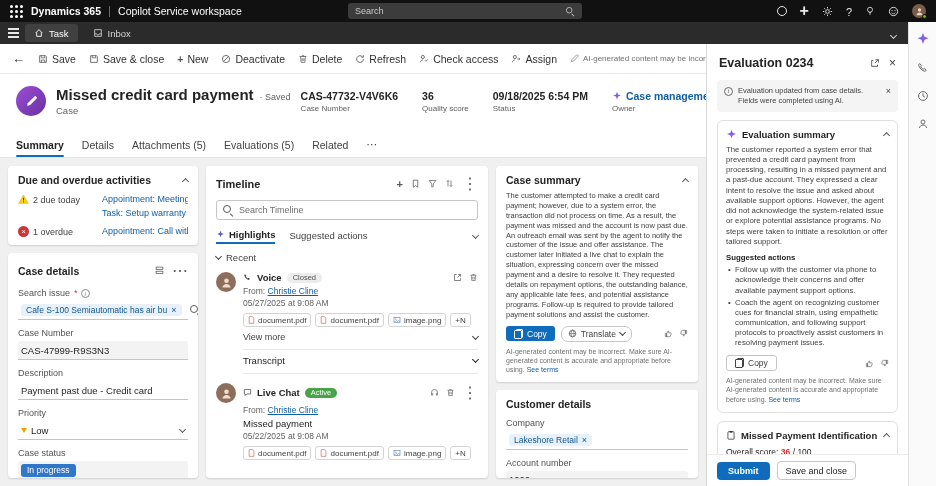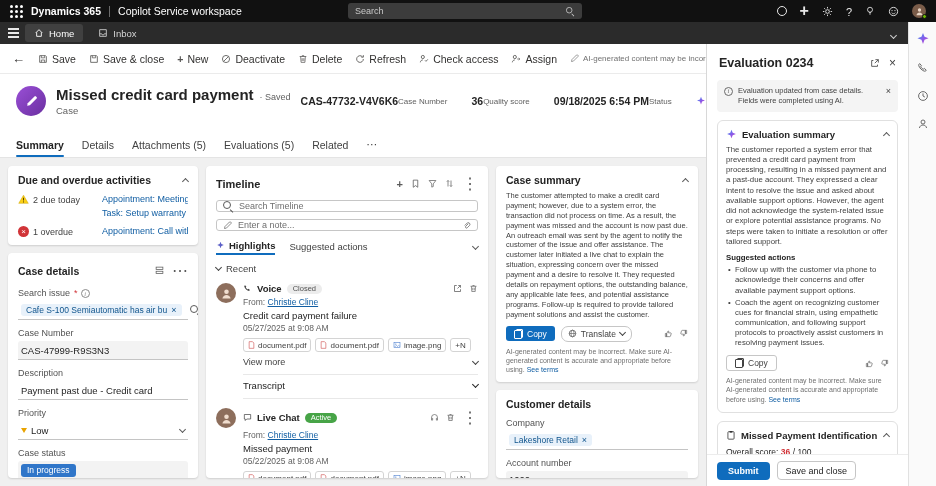--- a/index.html
+++ b/index.html
@@ -73,21 +73,21 @@
 
   
   .caseheader { height:58px; background:#fff; display:flex; align-items:center; gap:10px; padding:4px 14px 8px 16px; }
   .case-icon { width:30px; height:30px; border-radius:50%; background:linear-gradient(135deg,#9a4fd6,#6a2fa0); display:flex; align-items:center; justify-content:center; color:#fff; flex:0 0 auto; }
   .title-row { display:flex; align-items:baseline; gap:6px; }
   .case-title { font-size:15px; font-weight:bold; color:#242424; white-space:nowrap; }
   .saved { font-size:9px; color:#616161; }
   .saved::before { content:'\00B7\00A0'; }
   .entity { font-size:9.5px; color:#616161; margin-top:2px; display:block; }
   .hdr-fields { margin-left:auto; display:flex; align-items:center; gap:24px; padding-right:10px; }
-  .hf { display:flex; flex-direction:row; white-space:nowrap; }
+  .hf { display:flex; flex-direction:column; white-space:nowrap; }
   .hf-v { font-size:10.5px; font-weight:bold; color:#242424; display:flex; align-items:center; gap:4px; }
   .hf-v.owner { color:#115ea3; }
   .hf-l { font-size:8px; color:#616161; margin-top:2px; }
   .hdr-chev { color:#616161; cursor:pointer; margin-left:2px; }
 
   
   .formtabs { height:26px; background:#fff; border-bottom:1px solid #e4e4e4; display:flex; align-items:stretch; gap:18px; padding:0 16px; }
   .ftab { display:flex; align-items:center; font-size:10.5px; color:#424242; cursor:pointer; position:relative; white-space:nowrap; }
   .ftab.active { font-weight:bold; color:#242424; }
   .ftab.active::after { content:''; position:absolute; left:0; right:0; bottom:0; height:2.5px; background:#0f6cbd; border-radius:2px; }
@@ -259,21 +259,21 @@
       <i></i>
       <i></i>
       <i></i>
     </span>
   <div class="wtab active">
     <span>
         <svg viewBox="0 0 12 12" width="10" height="10">
           <path d="M2 6l4-4 4 4M3.2 5.4V10h5.6V5.4" fill="none" stroke="currentColor" stroke-width="1.1"></path>
         </svg>
       </span>
-    <span>Home</span>
+    <span>Task</span>
   </div>
   <div class="wtab">
     <span>
         <svg viewBox="0 0 12 12" width="10" height="10">
           <path d="M2 2h8v8H2zM2 7h2.5c.2 1 .8 1.5 1.5 1.5S7.3 8 7.5 7H10" fill="none" stroke="currentColor" stroke-width="1"></path>
         </svg>
       </span>
     <span>Inbox</span>
   </div>
   <span class="ts-chev"><span class="chev d"></span></span>
@@ -545,33 +545,20 @@
               </span>
             <span class="kebab"></span>
           </span>
         </div>
 
         <div class="tl-box">
           <span class="mag"></span>
           <input placeholder="Search Timeline" style="">
         </div>
 
-        <div class="tl-box">
-          <span>
-              <svg viewBox="0 0 12 12" width="9" height="9">
-                <path d="M2 10l.5-2.5L8.7 1.3a1 1 0 0 1 1.4 0l.6.6a1 1 0 0 1 0 1.4L4.5 9.5 2 10z" fill="none" stroke="currentColor" stroke-width=".9"></path>
-              </svg>
-            </span>
-          <input placeholder="Enter a note..." style="">
-          <span>
-              <svg viewBox="0 0 12 12" width="9" height="9">
-                <path d="M8.5 3.5L5 7a1.4 1.4 0 0 0 2 2l3.2-3.2a2.3 2.3 0 0 0-3.2-3.2L3.6 6" fill="none" stroke="currentColor" stroke-width=".95"></path>
-              </svg>
-            </span>
-        </div>
 
         <div class="tl-tabs">
           <span class="tlt active">
             <svg viewBox="0 0 12 12" width="9" height="9">
                 <path d="M6 1l1.2 3.1L10.4 5.3 7.2 6.5 6 9.7 4.8 6.5 1.6 5.3 4.8 4.1z" fill="#5b5fc7"></path>
               </svg>
             <span>Highlights</span>
           </span>
           <span class="tlt">
               <span>Suggested actions</span>
@@ -607,21 +594,20 @@
                     </svg>
                   </span>
                 <span>
                     <svg viewBox="0 0 12 12" width="9" height="9">
                       <path d="M2 3h8M5 3V2h2v1M3.2 3l.5 7h4.6l.5-7M5 5v3.4M7 5v3.4" stroke="currentColor" fill="none" stroke-width=".85"></path>
                     </svg>
                   </span>
               </span>
             </div>
             <div class="te-from"><span>From:</span> <a>Christie Cline</a></div>
-            <div class="te-sub">Credit card payment failure</div>
             <div class="te-date">05/27/2025 at 9:08 AM</div>
             <div class="te-chips">
               <span class="chip">
                   <span class="doc">
                     <svg viewBox="0 0 10 12" width="7" height="8">
                       <path d="M1.5 1h5L8.5 3v8h-7z" fill="none" stroke="currentColor" stroke-width=".9"></path>
                     </svg>
                   </span>
                   <span>document.pdf</span>
                 </span>

